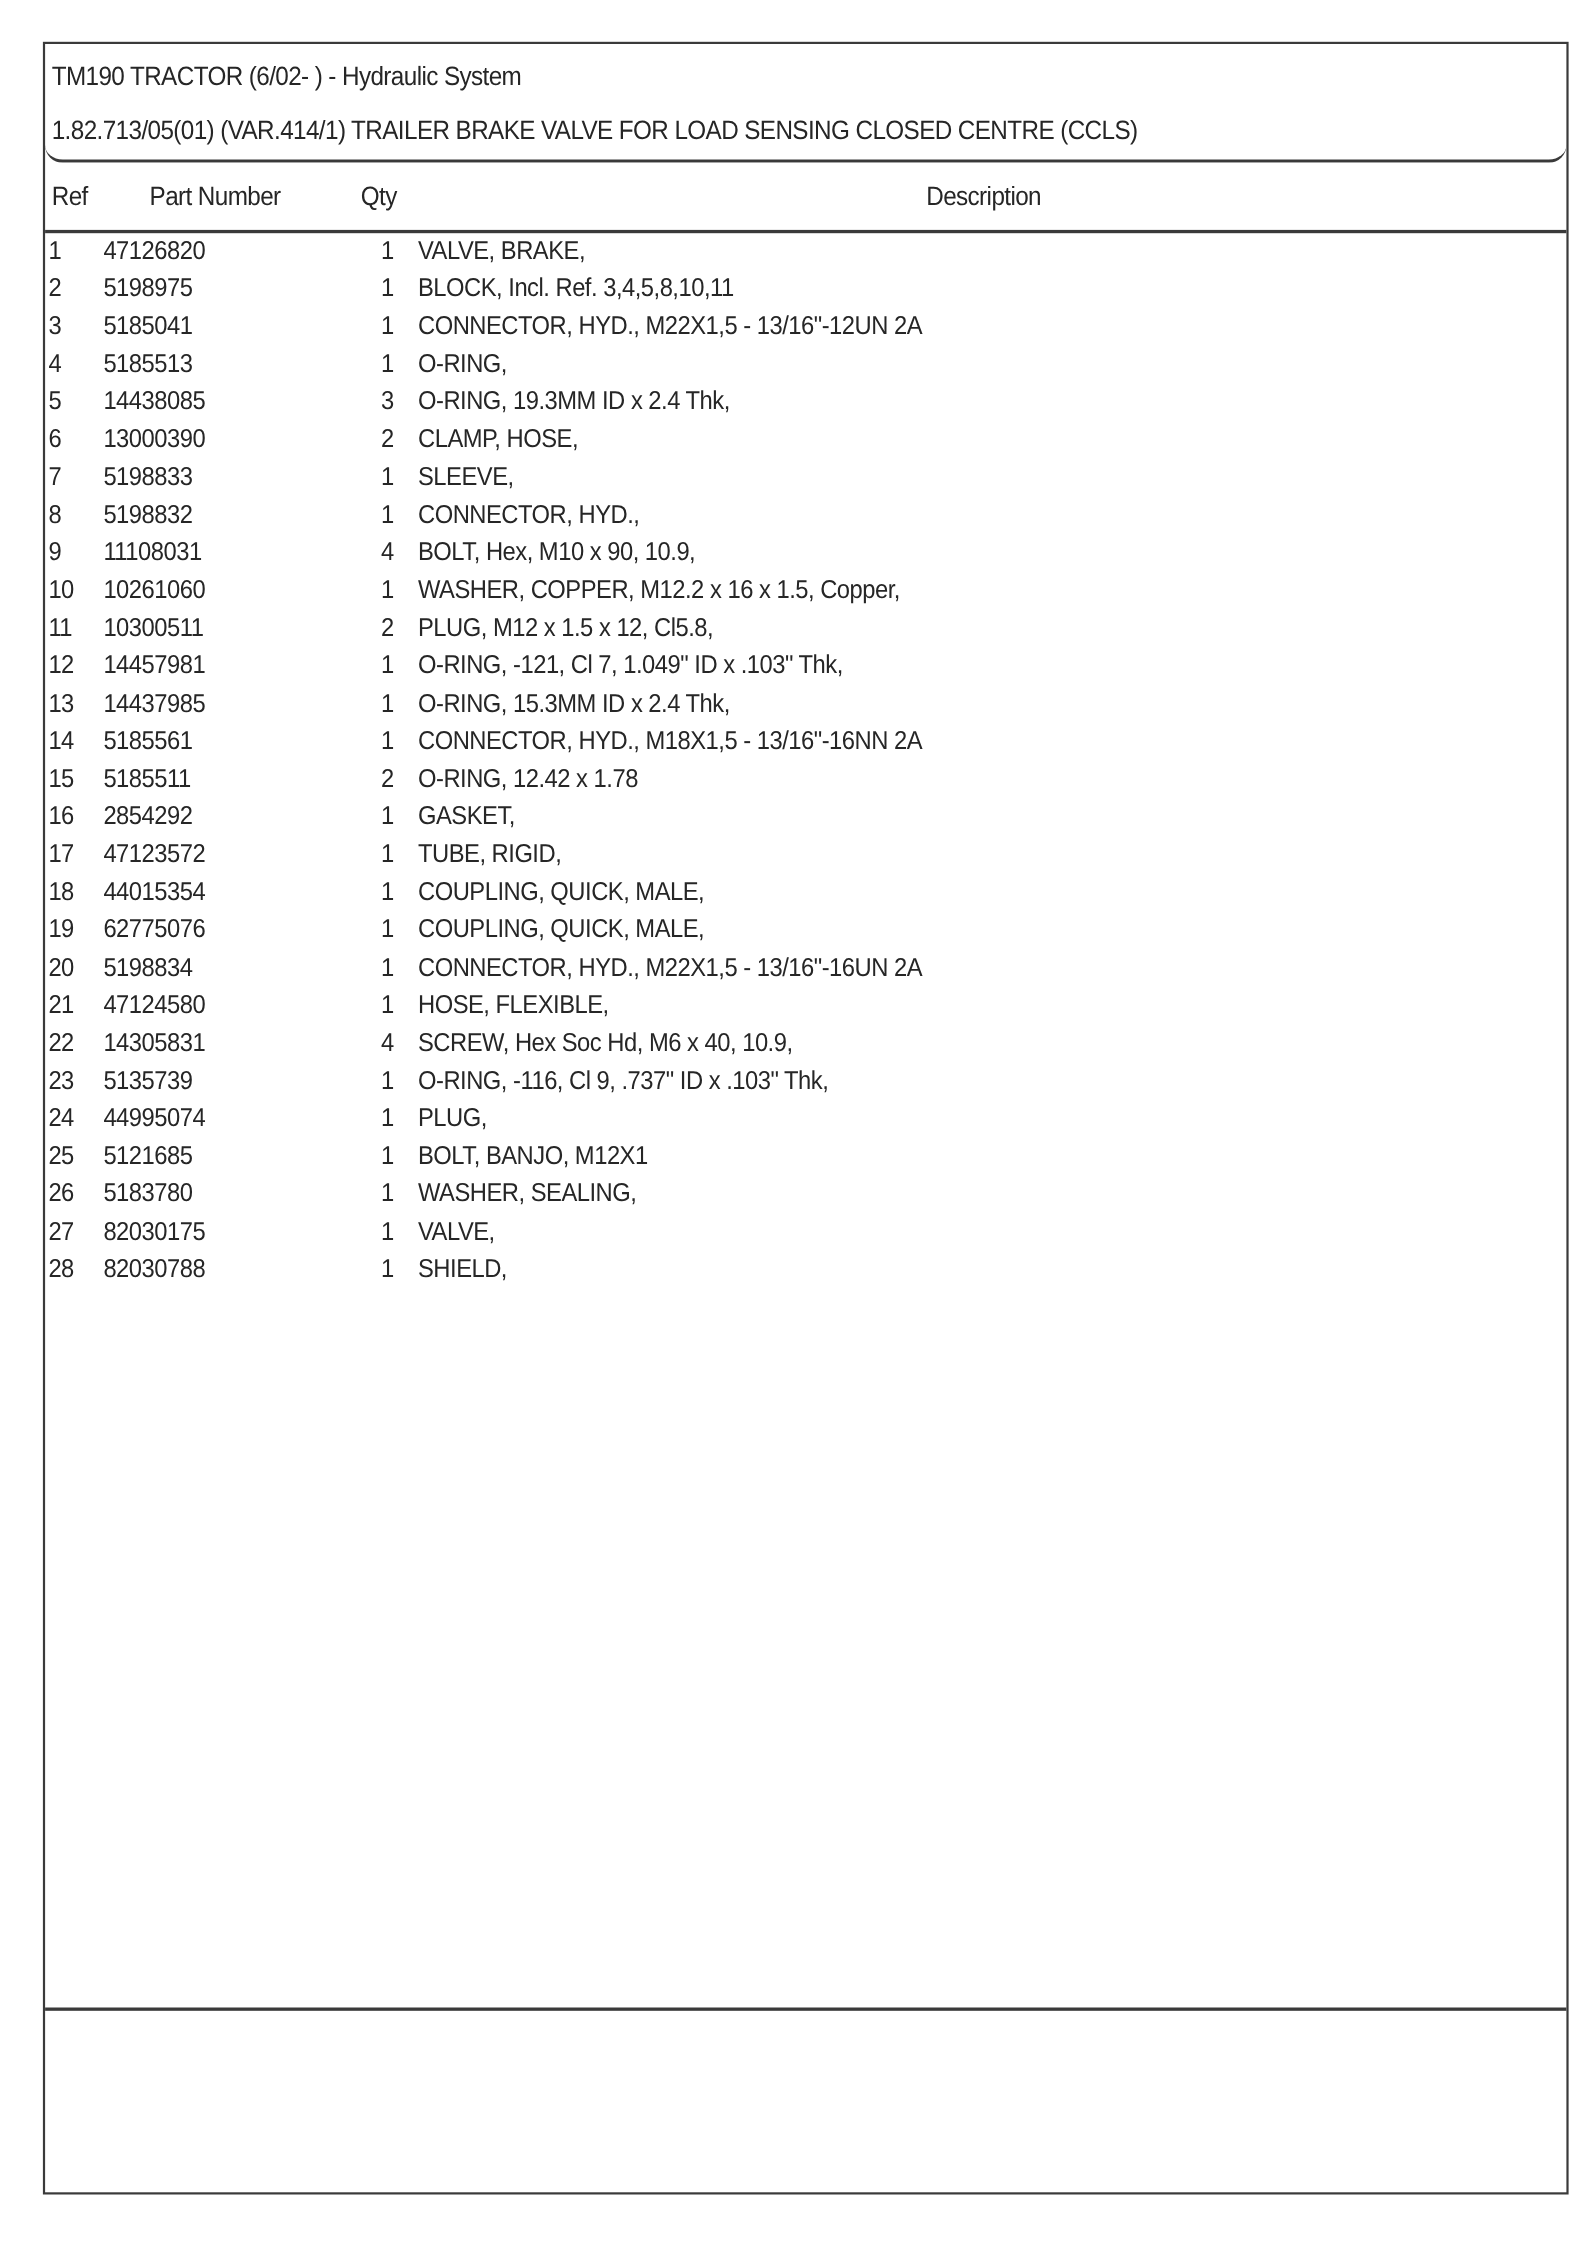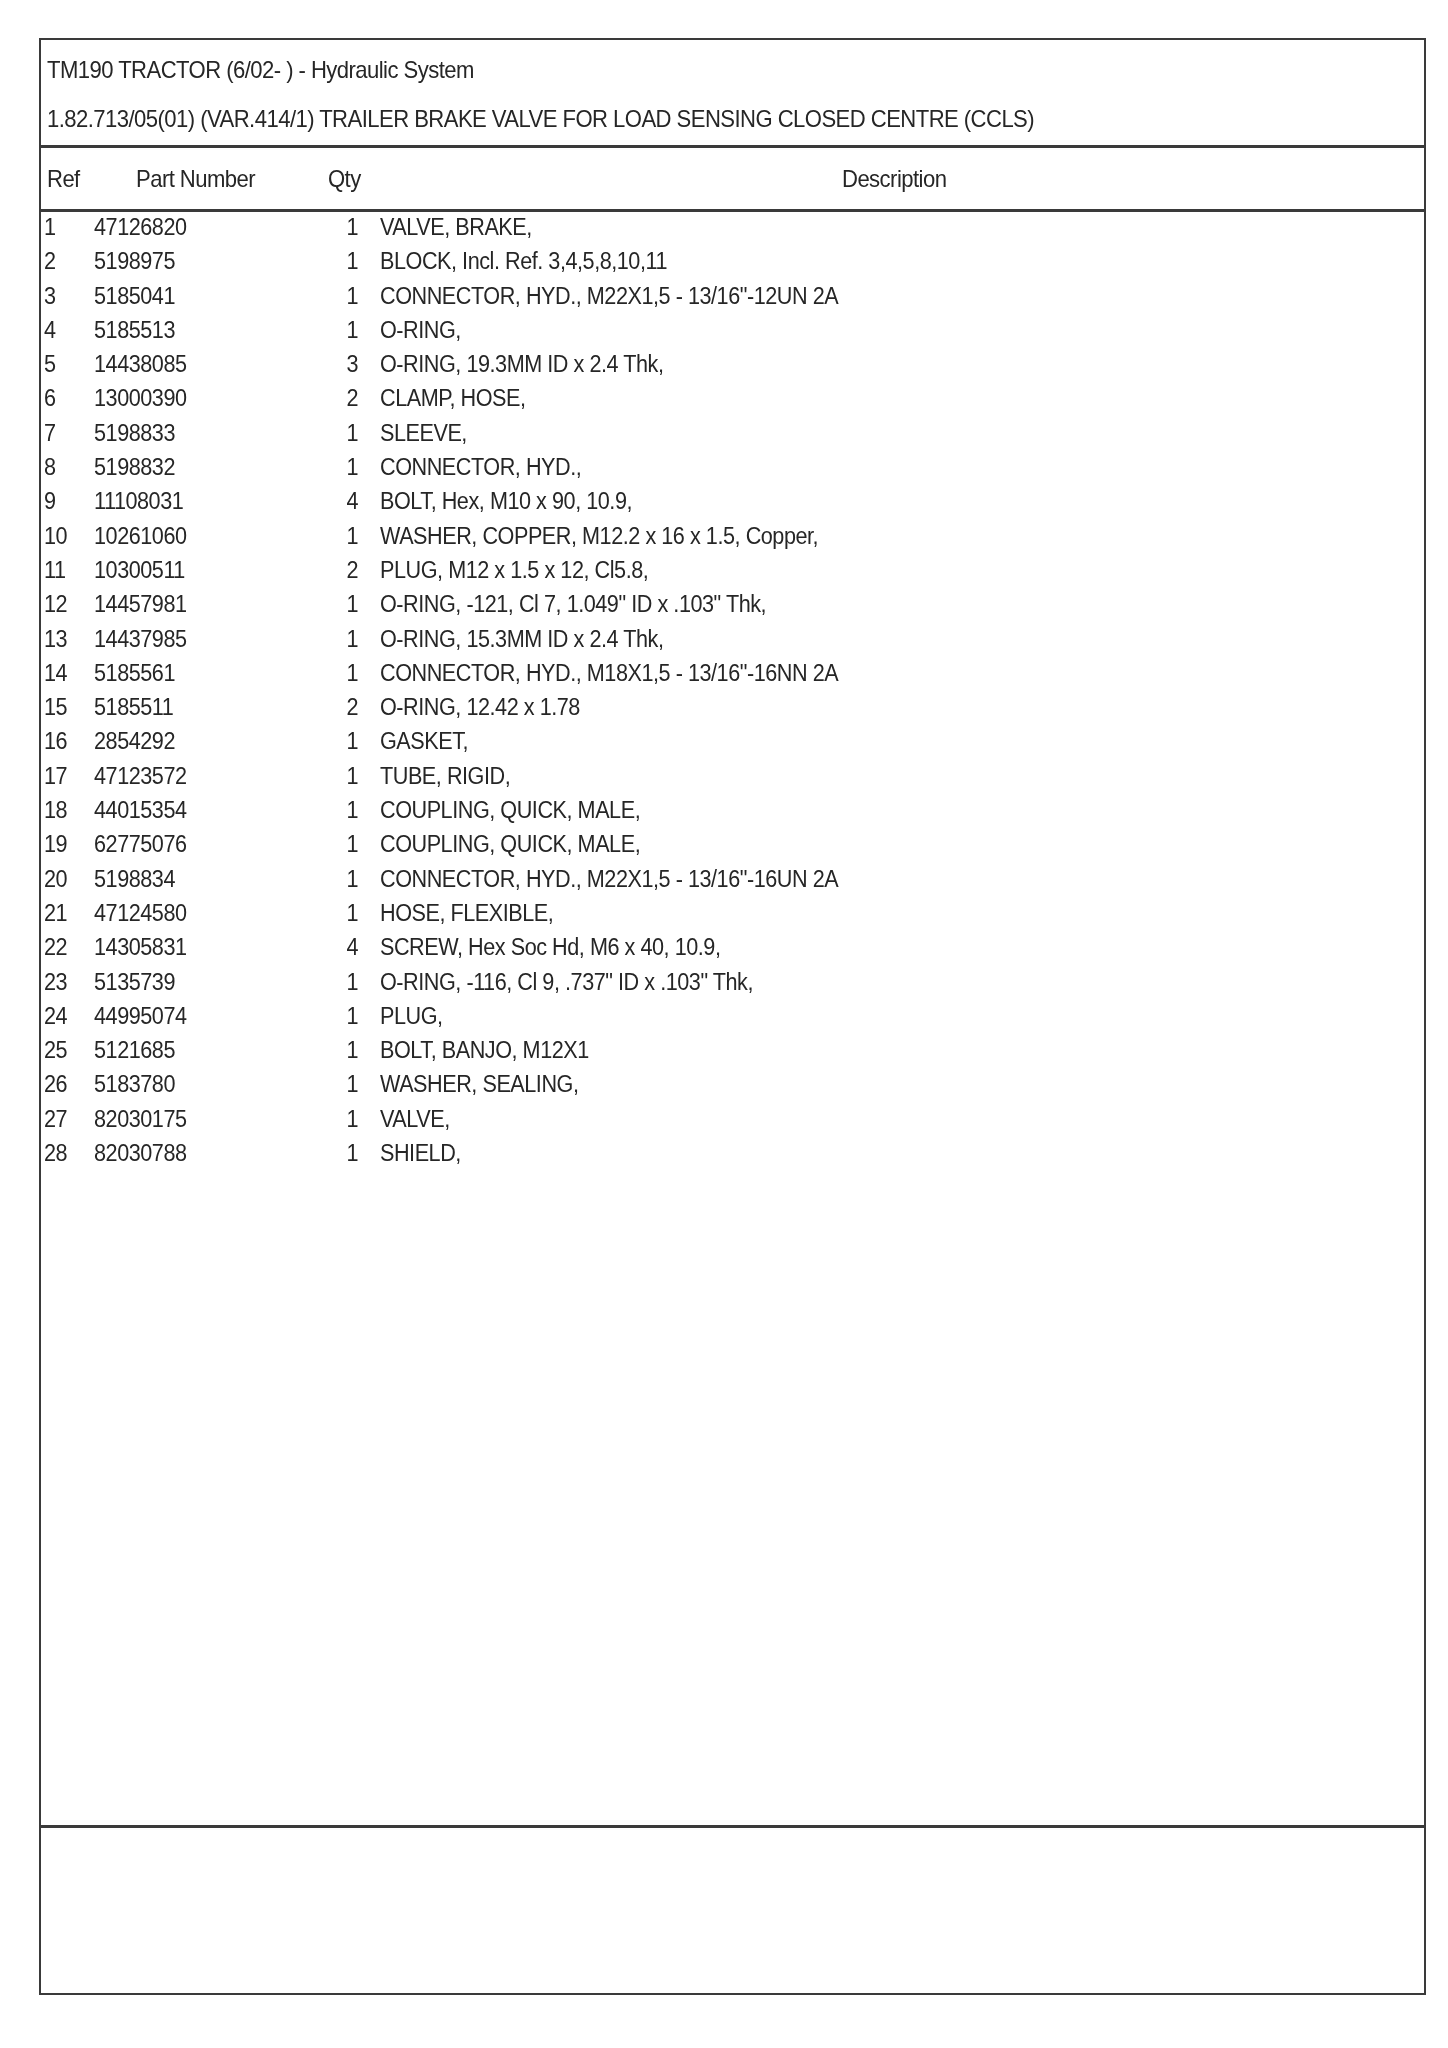--- a/index.html
+++ b/index.html
@@ -22,20 +22,21 @@
     width: 1387px;
     height: 1957px;
     border: 2px solid #3a3a3a;
     box-sizing: border-box;
   }
   .title-block {
     position: absolute;
     left: 0; top: 0; right: 0;
     height: 105px;
     border-bottom: 3px solid #3a3a3a;
+    border-radius: 16px;
   }
   .title-line {
     position: absolute;
     left: 6px;
     font-size: 24px;
     letter-spacing: -0.6px;
     transform: scaleX(0.92);
     transform-origin: left center;
     white-space: nowrap;
   }

